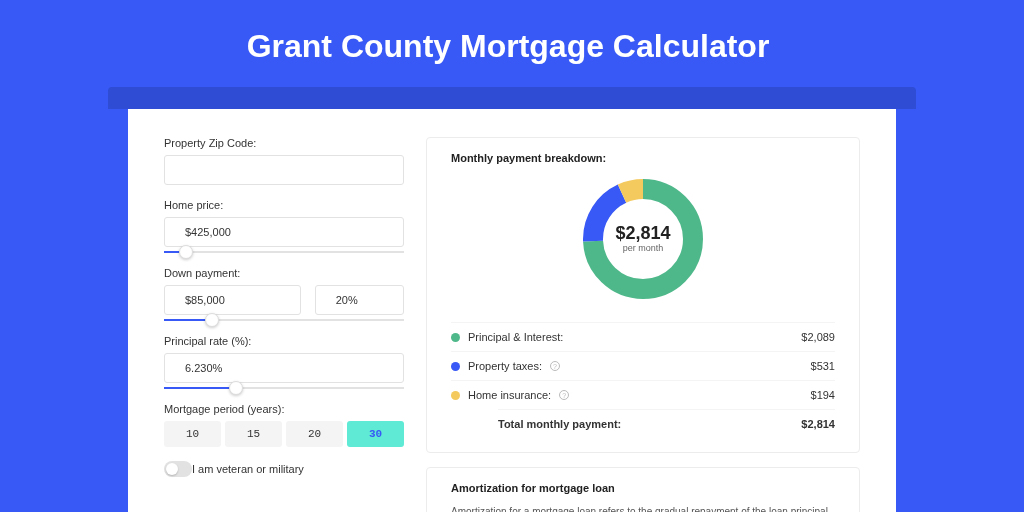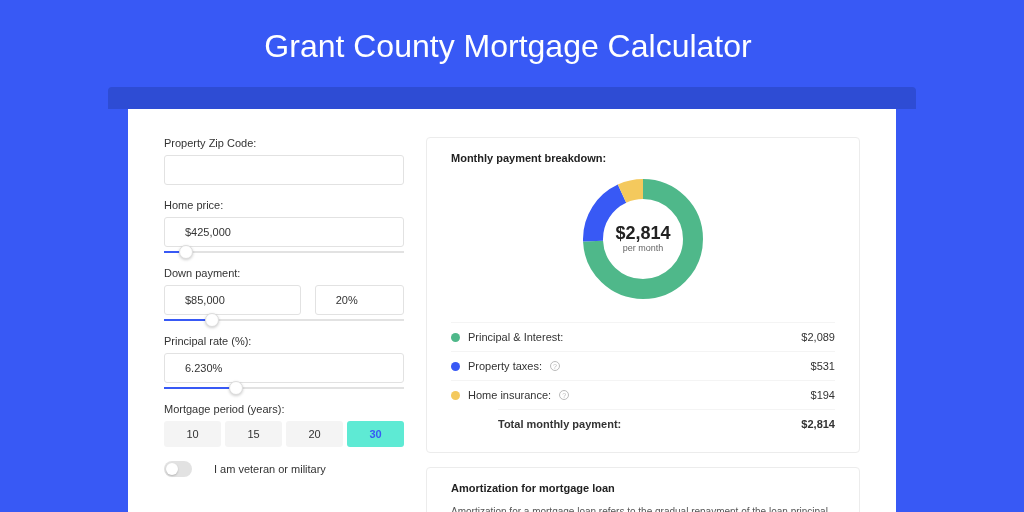--- a/index.html
+++ b/index.html
@@ -7,21 +7,21 @@
     font-family: -apple-system, BlinkMacSystemFont, "Segoe UI", Arial, sans-serif;
     background: #3859f5;
     width: 1024px;
     height: 512px;
     overflow: hidden;
   }
   .page-title {
     color: #fff;
     text-align: center;
     font-size: 32px;
-    font-weight: 400;
+    font-weight: 700;
     padding: 28px 8px 22px 0;
   }
   .shadow-bar {
     background: #2e4cd4;
     height: 22px;
     margin: 0 108px;
     border-radius: 4px 4px 0 0;
   }
   .card {
     background: #fff;
@@ -87,30 +87,31 @@
   .period-buttons { display: flex; gap: 4px; }
   .period-btn {
     flex: 1;
     height: 26px;
     border: none;
     background: #f4f4f4;
     color: #333;
     font-size: 11px;
     border-radius: 3px;
     cursor: pointer;
+    font-family: Liberation Mono, monospace;
   }
   .period-btn.active {
     background: #5eead4;
     color: #3859f5;
     font-weight: 600;
   }
   .toggle-row {
     display: flex;
     align-items: center;
-    gap: 22px;
+    gap: 0;
     margin-top: 14px;
   }
   .toggle {
     width: 28px; height: 16px;
     background: #e2e2e2;
     border-radius: 10px;
     position: relative;
     cursor: pointer;
   }
   .toggle-thumb {

